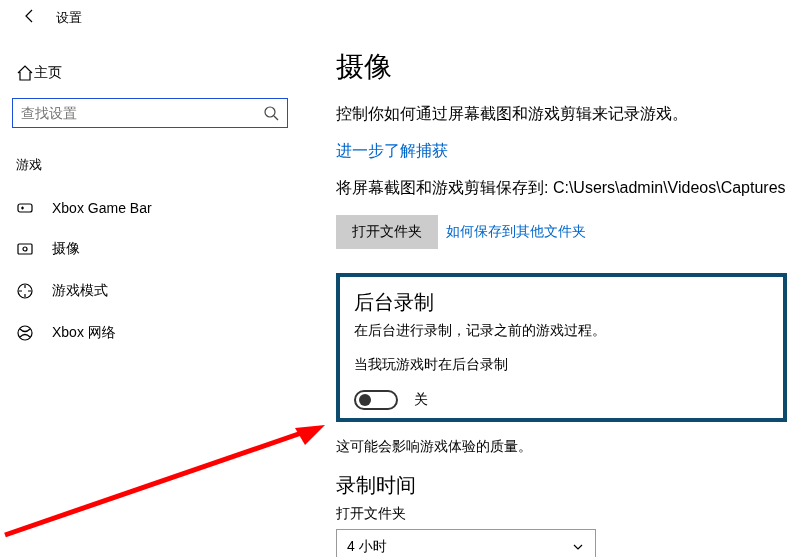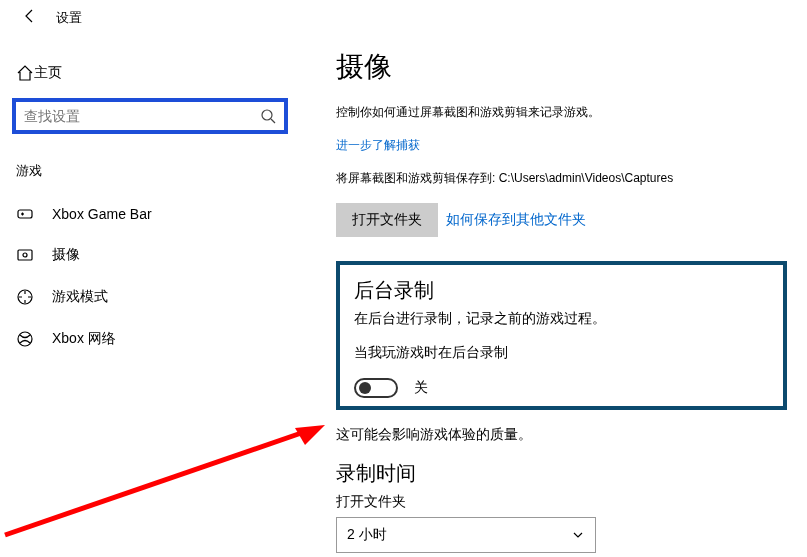--- a/index.html
+++ b/index.html
@@ -28,21 +28,21 @@
       width: 300px;
       padding: 16px 12px 0 12px;
     }
     .home-row {
       display: flex; align-items: center; 
       padding: 8px 4px 16px 4px;
       cursor: default;
     }
     .home-icon { width: 18px; height: 18px; }
     .search-wrap {
-      border: 4px solid #1d4ed8;
+      border: 1px solid #1d4ed8;
       display: flex; align-items: center;
       padding: 6px 8px;
       margin-bottom: 24px;
       background: #fff;
       cursor: text;
     }
     .search-input {
       border: none; outline: none; flex: 1;
       font-size: 14px; font-family: inherit;
       background: transparent;
@@ -54,21 +54,21 @@
       padding: 12px 4px;
       cursor: default;
     }
     .nav-icon { width: 18px; height: 18px; flex-shrink: 0; }
     .main {
       position: absolute;
       left: 336px; top: 48px; right: 0;
       padding-right: 20px;
     }
     .page-h1 { font-size: 28px; font-weight: 400; margin-bottom: 18px; }
-    .body-text { font-size: 12px; margin-bottom: 16px; }
+    .body-text { font-size: 16px; margin-bottom: 16px; }
     .link { color: #0066cc; cursor: pointer; }
     .btn-flat {
       background: #ccc; border: none;
       padding: 8px 16px; font-size: 14px;
       font-family: inherit; cursor: pointer;
       display: inline-block;
     }
     .row-inline { display: flex; align-items: center; gap: 8px; margin-bottom: 24px; }
     .red-box {
       border: 4px solid #0c4a6e;
@@ -202,21 +202,21 @@
         <div class="toggle-knob"></div>
       </div>
       <span>关</span>
     </div>
   </div>
   <div class="below-note">这可能会影响游戏体验的质量。</div>
 
   <div class="section-h2">录制时间</div>
   <div>打开文件夹</div>
   <div class="dropdown">
-    <span>2 小时</span>
+    <span>4 小时</span>
     <span class="chev">
       <svg width="14" height="14" viewBox="0 0 14 14">
           <path d="M3 5 L7 9 L11 5" stroke="#000" stroke-width="1.2" fill="none"></path>
         </svg>
     </span>
   </div>
 </div>
 
 <svg class="arrow-annot" viewBox="0 0 340 120">
   <line x1="5" y1="115" x2="310" y2="10" stroke="#f00" stroke-width="5"></line>

